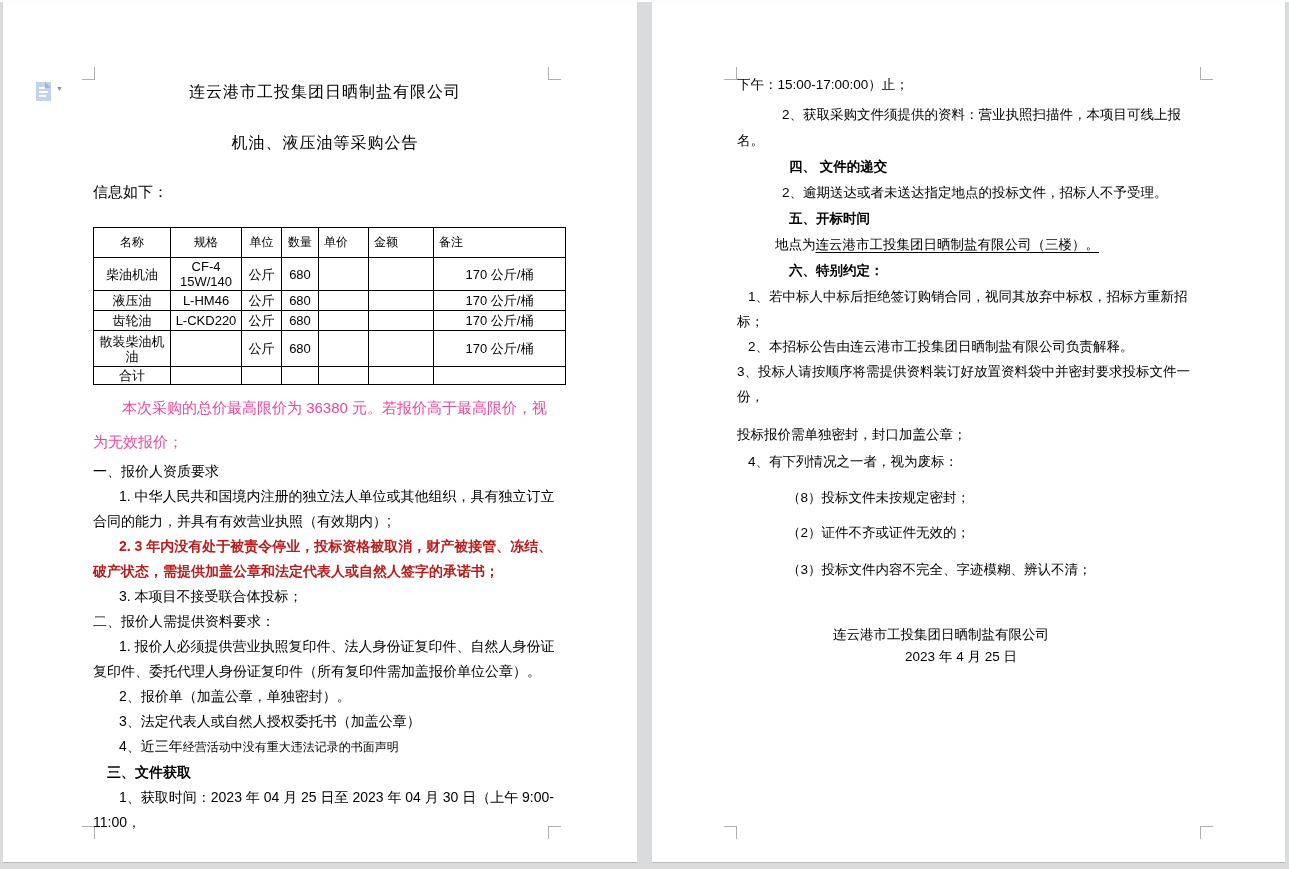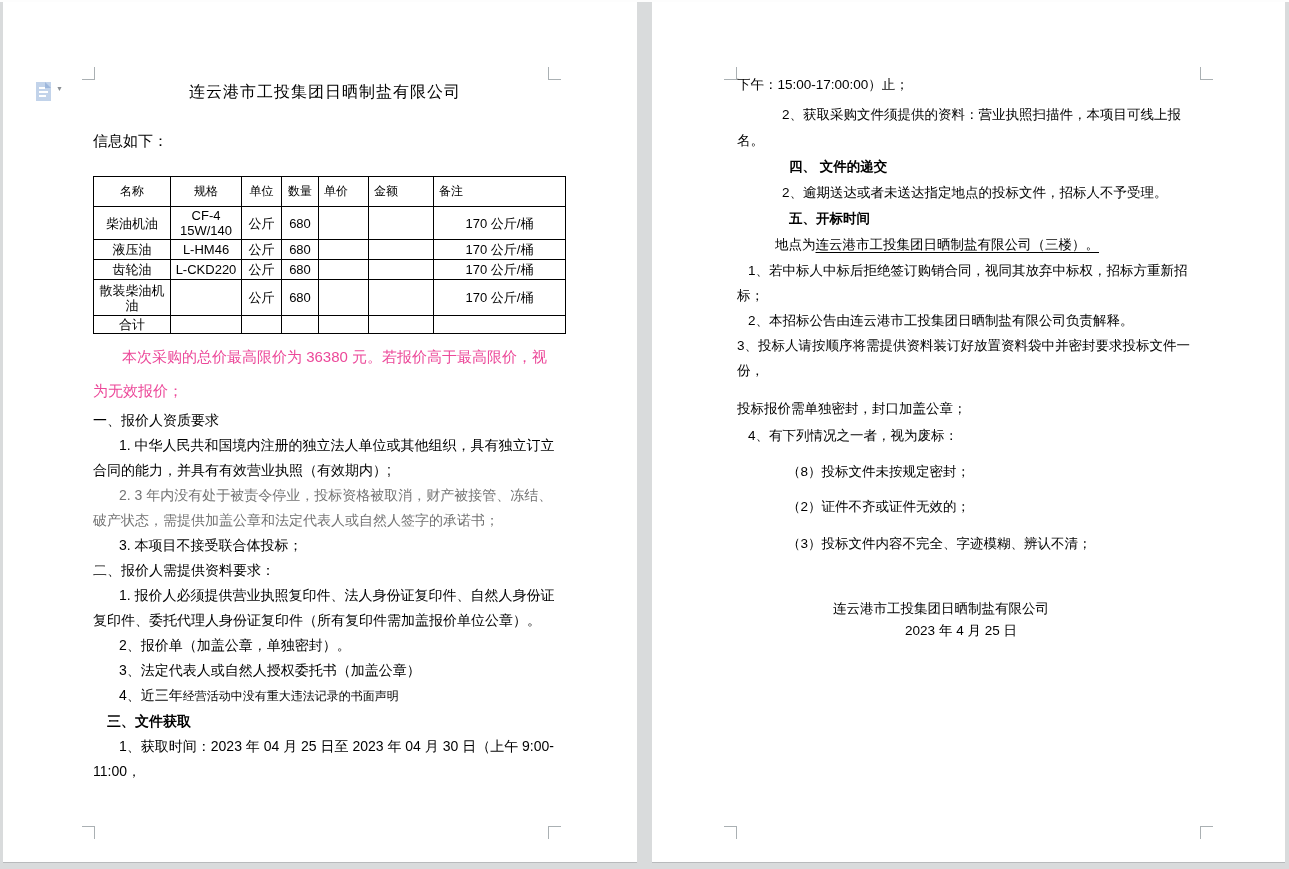--- a/index.html
+++ b/index.html
@@ -43,21 +43,21 @@
   .ptable td { font-size:13px; }
   .ptable .thl { text-align:left; padding-left:5px; }
   .ptable tr.r1 td { height:33px; }
   .ptable tr.r2 td, .ptable tr.r3 td { height:20px; }
   .ptable tr.r4 td { height:36px; }
   .ptable tr.r5 td { height:18px; }
 
   .blue-note { color:#ec4899; font-size:15px !important; line-height:34px !important;
                text-indent:29px; margin-top:6px !important; }
   .ind  { text-indent:26px; }
-  .redb { color:#737373; font-weight:normal; }
+  .redb { color:#b91c1c; font-weight:bold; }
   .bold { font-weight:bold; }
   .small-append { font-size:12px; }
   .sec3h { text-indent:14px; }
 
   
   #contentR { left:85px; top:70px; width:464px; }
   #contentR p { margin:0; line-height:26px; font-size:13.5px; }
   .i45 { text-indent:45px; }
   .i52 { text-indent:52px; }
   .i38 { text-indent:38px; }
@@ -93,20 +93,21 @@
       <path d="M9 0 L15 6 L9 6 Z" fill="#9db7dc"></path>
       <rect x="3" y="5" width="6" height="2" fill="#ffffff"></rect>
       <rect x="3" y="9" width="9" height="2" fill="#ffffff"></rect>
       <rect x="3" y="13" width="7" height="2" fill="#ffffff"></rect>
     </svg>
     <span class="arrow">▼</span>
   </div>
 
   <div class="content" id="contentL">
     <div class="doc-title">连云港市工投集团日晒制盐有限公司</div>
+    <div class="doc-subtitle">机油、液压油等采购公告</div>
     <p class="intro">信息如下：</p>
 
     <table class="ptable">
       <colgroup>
         <col style="width:77px">
           <col style="width:71px">
           <col style="width:40px">
         <col style="width:37px">
           <col style="width:50px">
           <col style="width:65px">
@@ -191,20 +192,21 @@
   <div class="mark bl" style="left:72px;  top:824px;"></div>
   <div class="mark br" style="left:548px; top:824px;"></div>
 
   <div class="content" id="contentR">
     <p>下午：15:00-17:00:00）止；</p>
     <p class="i45" style="margin-top:4px">2、获取采购文件须提供的资料：营业执照扫描件，本项目可线上报名。</p>
     <p class="bold i52">四、 文件的递交</p>
     <p class="i45">2、逾期送达或者未送达指定地点的投标文件，招标人不予受理。</p>
     <p class="bold i52">五、开标时间</p>
     <p class="i38"><span>地点为</span><span class="ub">连云港市工投集团日晒制盐有限公司（三楼）。</span></p>
+    <p class="bold i52">六、特别约定：</p>
     <p class="i10 s6">1、若中标人中标后拒绝签订购销合同，视同其放弃中标权，招标方重新招标；</p>
     <p class="i10 s6">2、本招标公告由连云港市工投集团日晒制盐有限公司负责解释。</p>
     <p class="s6">3、投标人请按顺序将需提供资料装订好放置资料袋中并密封要求投标文件一份，</p>
     <p class="s6 gap13">投标报价需单独密封，封口加盖公章；</p>
     <p class="i10 s6 gap2">4、有下列情况之一者，视为废标：</p>
     <p class="iv s6 gap11">（8）投标文件未按规定密封；</p>
     <p class="iv s6 gap10">（2）证件不齐或证件无效的；</p>
     <p class="iv s6 gap12">（3）投标文件内容不完全、字迹模糊、辨认不清；</p>
     <p class="sig">连云港市工投集团日晒制盐有限公司</p>
     <p class="sigdate">2023 年 4 月 25 日</p>

